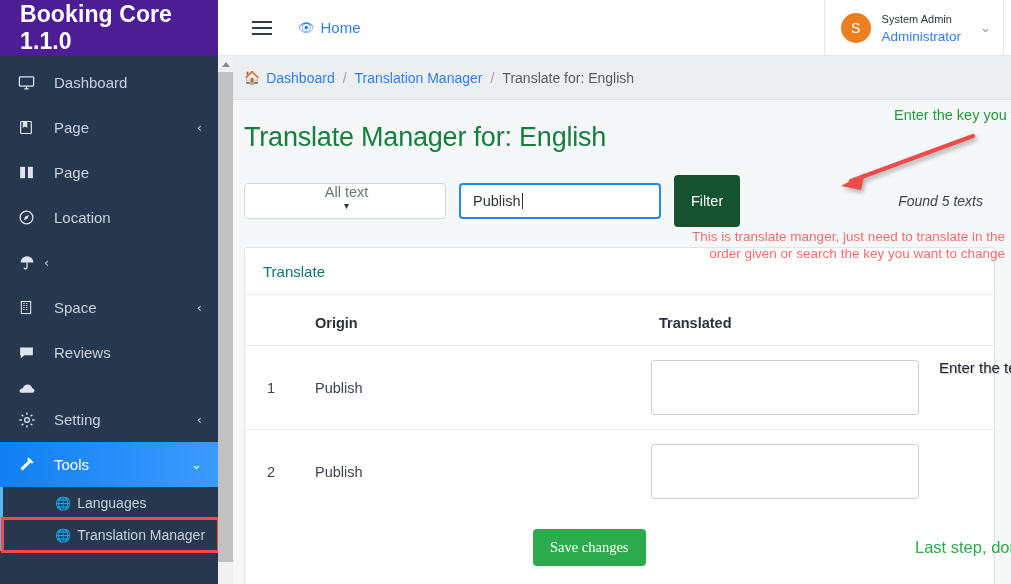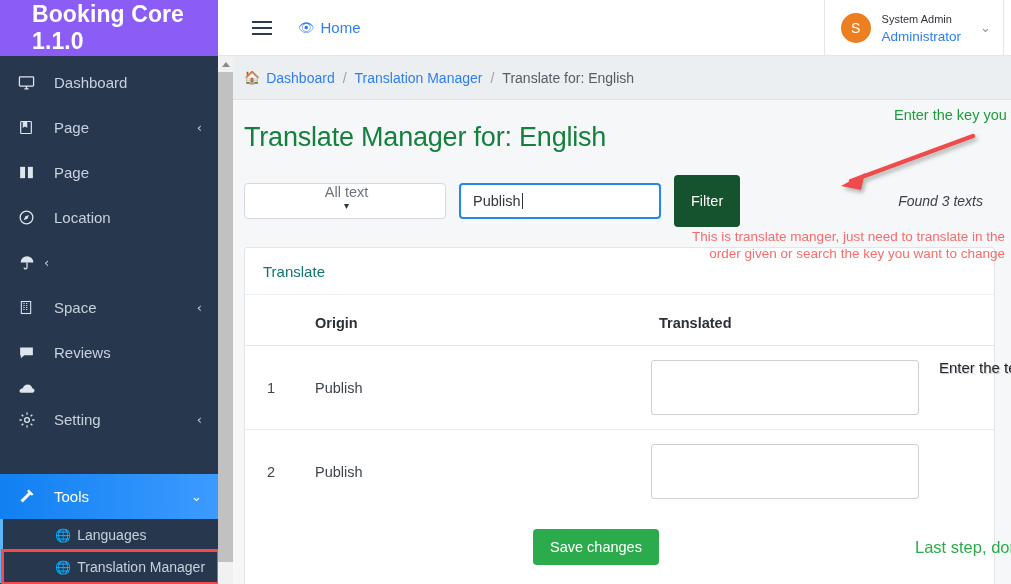--- a/index.html
+++ b/index.html
@@ -9,37 +9,37 @@
     background: #fff; overflow: hidden;
   }
   .app { position: relative; width: 1011px; height: 584px; display: flex; }
 
   
   .sidebar {
     width: 218px; height: 584px; background: #27374d;
     flex: 0 0 218px; position: relative; overflow: hidden;
   }
   .brand {
-    height: 56px; background: #8b5cf6; display: flex;
-    align-items: center; padding-left: 32px;
+    height: 56px; background: #4c1d95; display: flex;
+    align-items: center; padding-left: 20px;
   }
   .brand-text { color: #fff; font-size: 23px; font-weight: bold; letter-spacing: .1px; }
   .nav { padding-top: 4px; }
   .nav-item {
     display: flex; align-items: center; height: 45px;
     padding: 0 16px 0 18px; color: #c2cbd6; font-size: 15px;
     cursor: pointer; position: relative;
   }
   .nav-item .ico {
     width: 26px; flex: 0 0 26px; display: flex; align-items: center;
     justify-content: flex-start; color: #dfe5ec;
   }
   .nav-item .lbl { flex: 1; padding-left: 10px; color: #c8d1dc; }
   .nav-item .caret { font-size: 13px; color: #c8d1dc; font-family: "DejaVu Sans", sans-serif; }
-  .nav-item.active { background: linear-gradient(90deg,#1180f2 0%,#3c9bff 100%); margin-top: 32px; }
+  .nav-item.active { background: linear-gradient(90deg,#1180f2 0%,#3c9bff 100%); }
   .nav-item.active .lbl, .nav-item.active .ico, .nav-item.active .caret { color: #fff; }
   .nav-item.clipped { height: 22px; overflow: hidden; align-items: flex-start; }
   .nav-item.clipped .ico, .nav-item.clipped .lbl { position: relative; top: 8px; }
 
   .submenu { background: #27374d; border-left: 3px solid #5bb5f7; }
   .sub-item {
     display: flex; align-items: center; height: 32px;
     padding-left: 52px; font-size: 14px; color: #c8d1dc; cursor: pointer;
   }
   .sub-item .gico { margin-right: 6px; font-size: 13px; font-family: "DejaVu Sans", sans-serif; }
@@ -152,21 +152,21 @@
   .ta {
     width: 268px; height: 55px; border: 1px solid #ccd1d6; border-radius: 3px;
     background: #fff; resize: none; font-family: "Liberation Sans", sans-serif;
     font-size: 14px; padding: 6px 8px; display: block;
   }
   .ta-cell { padding-left: 0 !important; }
   .save-wrap { padding: 16px 0 40px 288px; }
   .save-btn {
     background: #2bab4b; color: #fff; border: none; border-radius: 4px;
     padding: 10px 17px; font-size: 14.5px; cursor: pointer;
-    font-family: Liberation Sans, sans-serif;
+    font-family: Liberation Serif, serif;
   }
 
   
   .anno { position: absolute; z-index: 20; pointer-events: none; }
   .anno-green-top {
     left: 676px; top: 107px; color: #1f9c3c; font-size: 14.5px; white-space: nowrap;
   }
   .anno-red-panel {
     right: 6px; top: 228px; color: #fb6b6b; font-size: 13.5px;
     text-align: right; line-height: 17px; width: 330px;
@@ -356,21 +356,21 @@
       <div class="filter-row">
         <div class="sel">
           <span>All text</span>
           <span class="dn">▾</span>
         </div>
         <div class="txtin">
           <span>Publish</span>
             <span class="caret-bar"></span>
         </div>
         <button class="filter-btn">Filter</button>
-        <span class="found">Found 3 texts</span>
+        <span class="found">Found 5 texts</span>
       </div>
 
       <div class="panel">
         <div class="panel-head">
           <span class="panel-title">Translate</span>
         </div>
 
         <table class="tbl">
           <thead>
             <tr>

